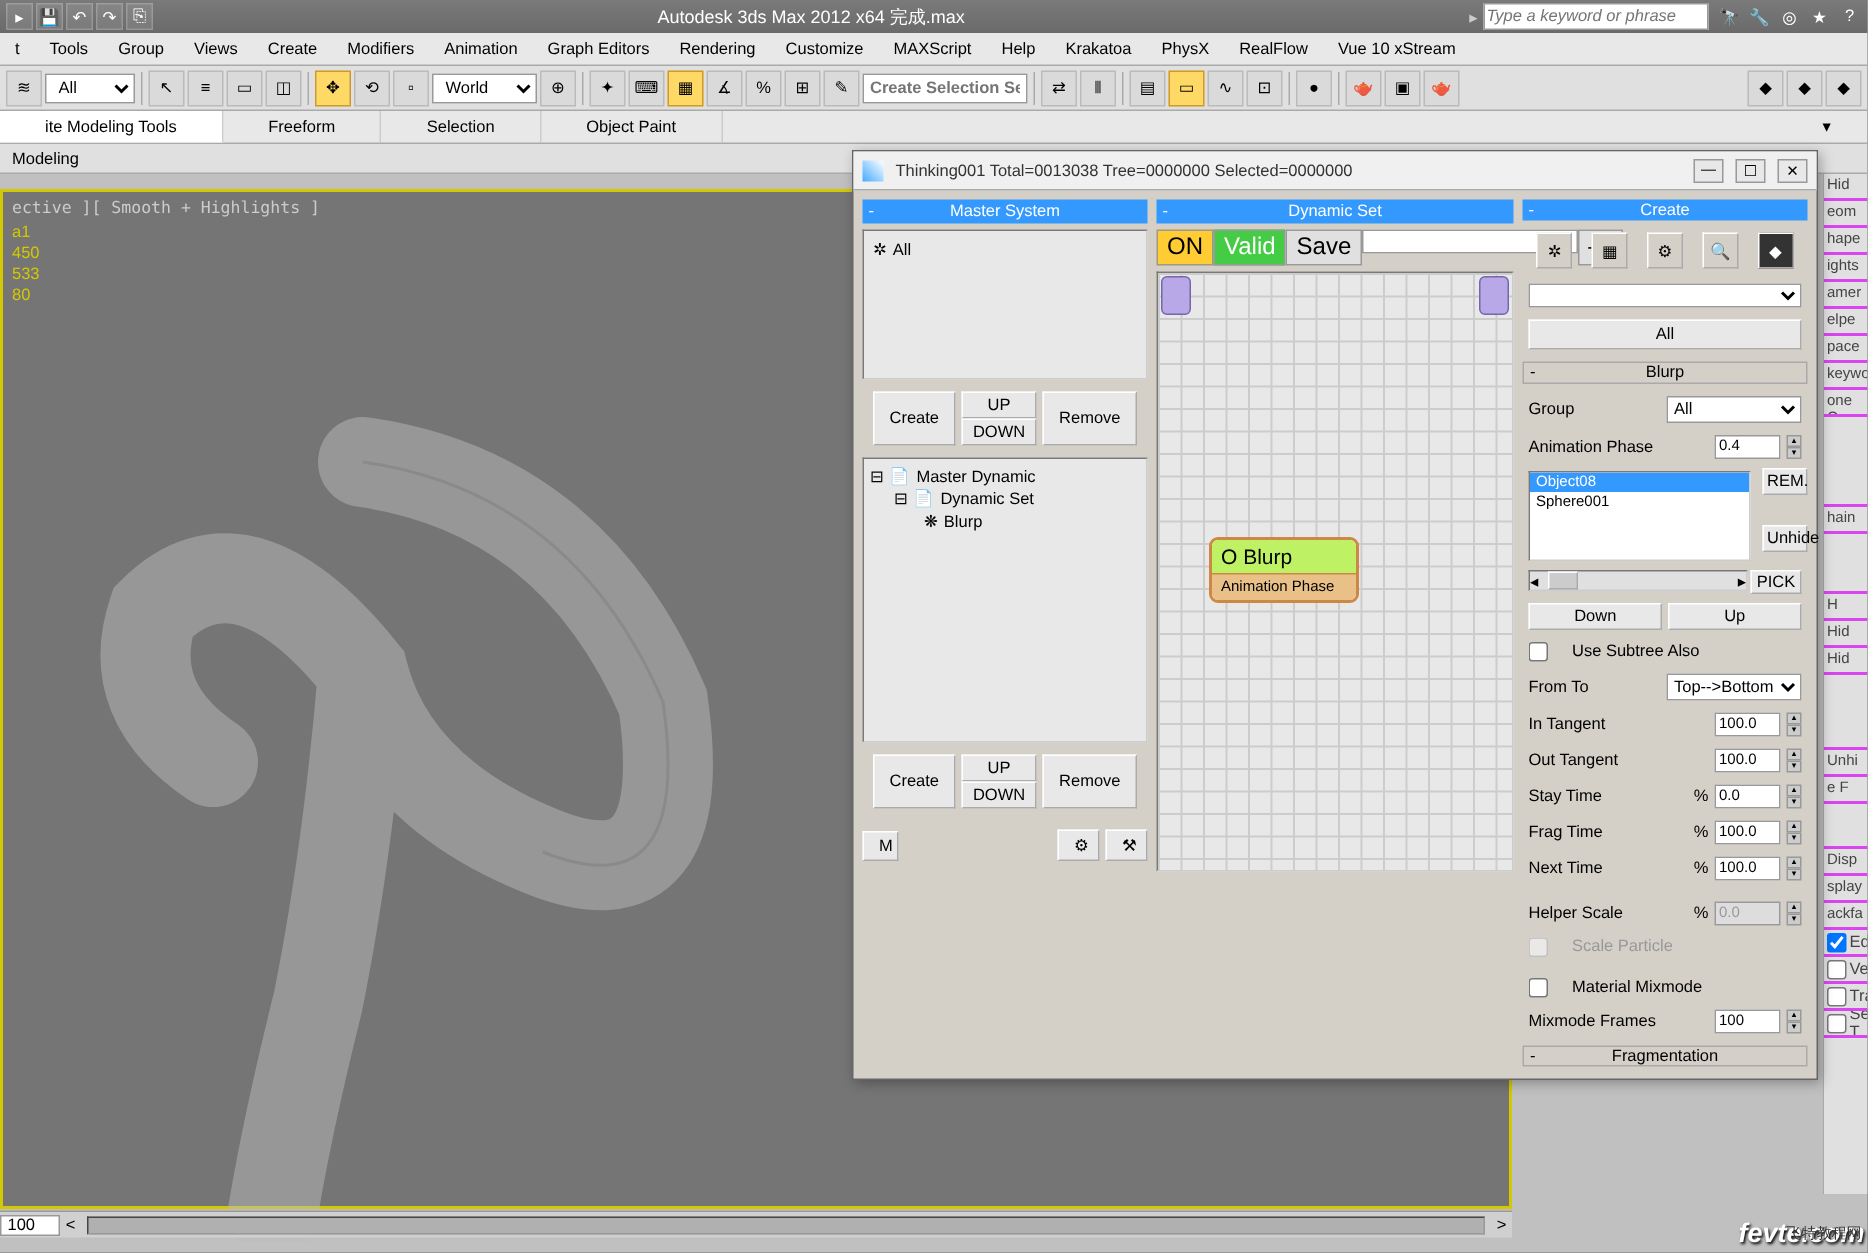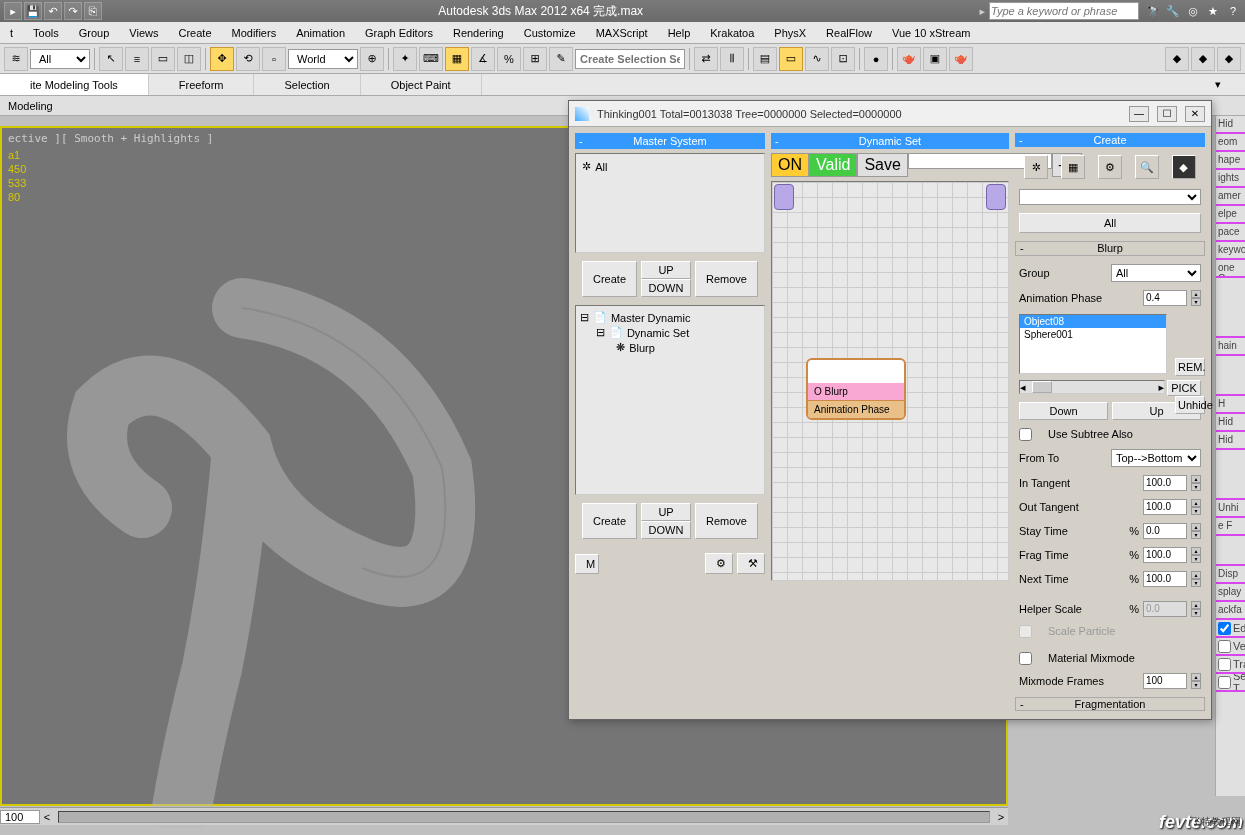--- a/index.html
+++ b/index.html
@@ -66,21 +66,21 @@
 .col-mid { width: 238px; }
 .col-mid .ctrl-row { display: flex; gap: 0; }
 .col-mid .ctrl-row .cbtn { padding: 2px 6px; border: 1px solid #999; font-size: 16px; cursor: pointer; }
 .col-mid .cbtn.on { background: #ffcc33; }
 .col-mid .cbtn.valid { background: #44cc44; color: #fff; }
 .col-mid .cbtn.save { background: #e0e0e0; }
 .col-mid .name-input { flex: 1; background: #fff; border: 1px solid #999; height: 16px; }
 .col-mid .grid-area { height: 400px; background: #e8e8e8; background-image: linear-gradient(#ccc 1px, transparent 1px), linear-gradient(90deg, #ccc 1px, transparent 1px); background-size: 15px 15px; position: relative; border: 1px inset #ccc; }
 .col-mid .node-port { position: absolute; width: 20px; height: 26px; background: #b8a8e8; border: 1px solid #7766aa; border-radius: 4px; }
 .col-mid .node { position: absolute; top: 176px; left: 34px; width: 100px; background: #fff; border: 2px solid #cc8844; border-radius: 6px; overflow: hidden; }
-.col-mid .node .node-title { background: #f9a8d4; padding: 3px 6px; font-size: 10px; margin-top: 23px; }
+.col-mid .node .node-title { background: #bef264; padding: 3px 6px; font-size: 14px; }
 .col-mid .node .node-sub { background: #e8c088; padding: 3px 6px; font-size: 10px; border-top: 1px solid #cc8844; }
 
 .col-right { width: 155px; flex: 1; }
 .col-right .icon-row { display: flex; gap: 2px; padding: 4px; justify-content: space-around; }
 .col-right .icon-btn { width: 24px; height: 24px; background: #d4d0c8; border: 1px outset #fff; cursor: pointer; display: flex; align-items: center; justify-content: center; }
 .col-right .cr-dropdown { width: calc(100% - 8px); margin: 2px 4px; height: 18px; background: #fff; border: 1px solid #999; }
 .col-right .all-btn { width: calc(100% - 8px); margin: 2px 4px; }
 .col-right .section-hdr { height: 16px; background: #d4d0c8; border: 1px solid #aaa; text-align: center; font-size: 11px; display: flex; align-items: center; justify-content: center; margin: 2px 0; position: relative; }
 .col-right .section-hdr .sh-toggle { position: absolute; left: 4px; }
 .col-right .form-row { display: flex; align-items: center; gap: 4px; padding: 2px 4px; font-size: 10px; }
@@ -88,21 +88,21 @@
 .col-right .spinner { width: 44px; height: 16px; background: #fff; border: 1px solid #999; font-size: 10px; padding: 0 2px; }
 .col-right .spinner.disabled { background: #ddd; color: #999; }
 .col-right .spin-btns { width: 10px; height: 16px; display: flex; flex-direction: column; }
 .col-right .spin-btns span { height: 8px; background: #ccc; border: 1px solid #999; font-size: 6px; text-align: center; line-height: 6px; cursor: pointer; }
 .col-right .obj-list { height: 60px; background: #fff; border: 1px inset #ccc; margin: 2px 4px; overflow: auto; }
 .col-right .obj-list .obj-item { padding: 1px 4px; font-size: 10px; }
 .col-right .obj-list .obj-item.selected { background: #3399ff; color: #fff; }
 .col-right .dual-btn { display: flex; gap: 4px; padding: 2px 4px; }
 .col-right .dual-btn .btn { flex: 1; padding: 2px 4px; }
 .col-right .cb-row { display: flex; align-items: center; gap: 16px; padding: 2px 4px; font-size: 10px; }
-.col-right .side-btn { position: absolute; right: 0; width: 30px; padding: 2px 2px; margin-top: 46px; }
+.col-right .side-btn { position: absolute; right: 0; width: 30px; padding: 2px 2px; }
 
 .watermark { position: absolute; bottom: 2px; right: 2px; font-size: 18px; font-weight: bold; color: #fff; text-shadow: 1px 1px 2px #000; font-style: italic; }
 .watermark2 { position: absolute; bottom: 6px; right: 4px; font-size: 10px; color: #333; }
 </style>
 </head>
 <body>
 
 <div class="titlebar">
   <div class="qat">
     <div class="qat-btn">▸</div>

